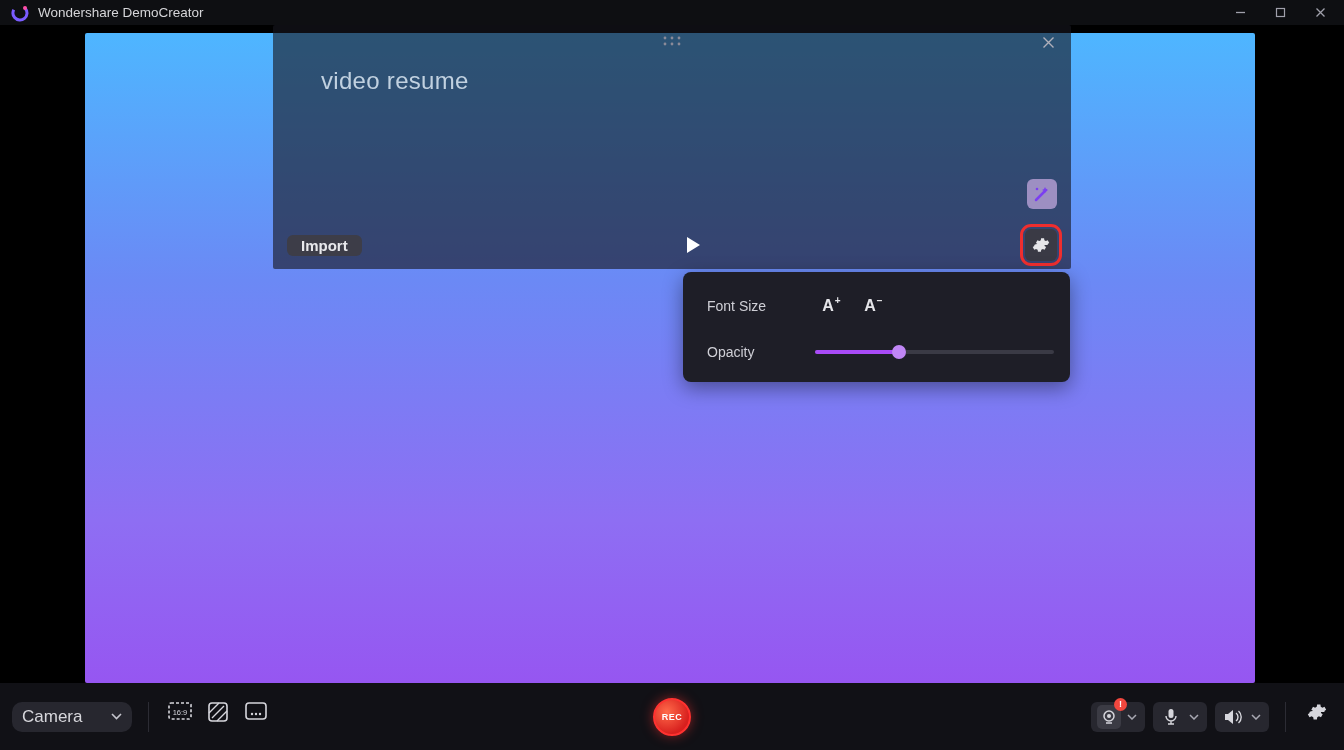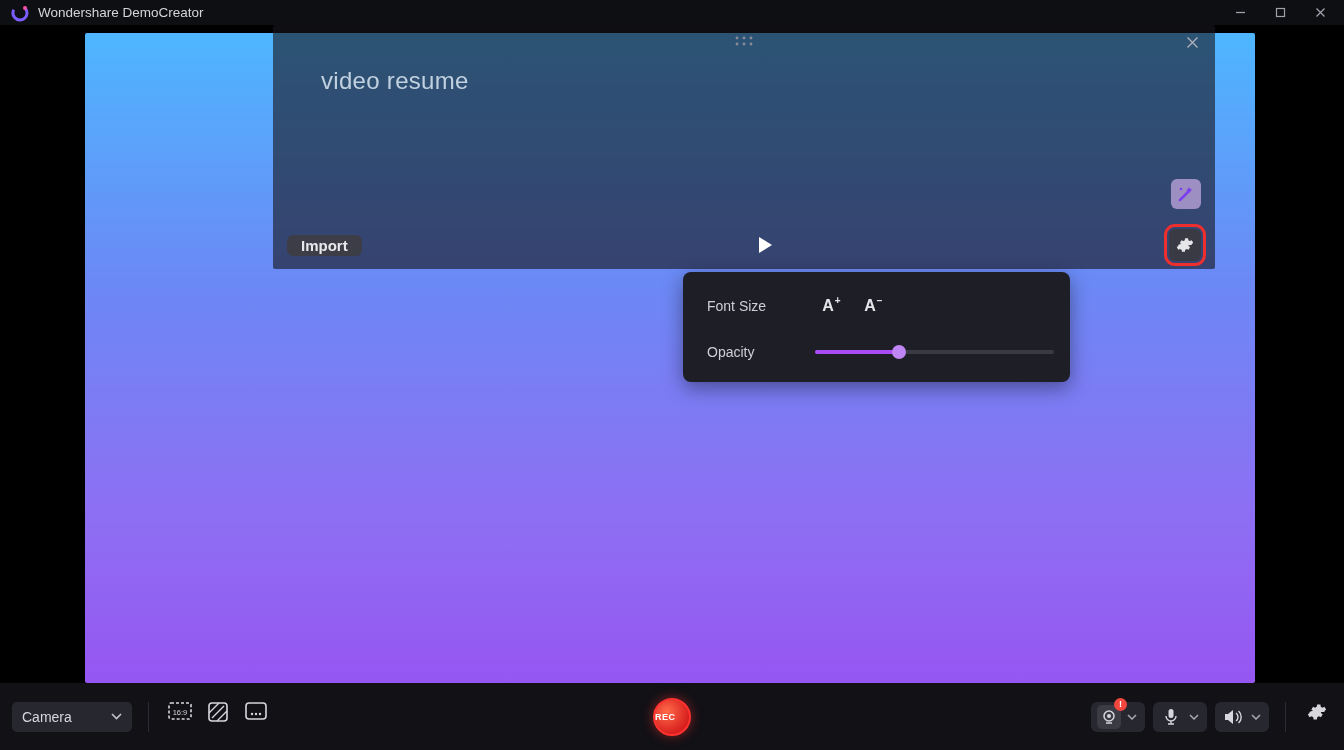--- a/index.html
+++ b/index.html
@@ -7,21 +7,21 @@
 
 .titlebar { height: 25px; display: flex; align-items: center; background: #0e0f12; padding: 0 4px; position: relative; }
 .titlebar .logo { width: 20px; height: 20px; display:flex; align-items:center; justify-content:center; margin: 0 8px 0 6px; }
 .titlebar .title { font-size: 13.5px; color: #d5d5d8; font-weight: 400; }
 .win-controls { margin-left: auto; display: flex; }
 .win-btn { width: 40px; height: 24px; display:flex; align-items:center; justify-content:center; color:#9a9aa5; cursor:pointer; }
 
 .stage-wrap { position: relative; height: 658px; background: #000; }
 .stage { position: absolute; left: 85px; top: 8px; width: 1170px; height: 650px; background: linear-gradient(180deg, #4eb6ff 0%, #6b89f5 38%, #8e6ef3 75%, #9656f1 100%); border-radius: 2px; }
 
-.prompter { position: absolute; left: 273px; top: 0; width: 942px; height: 244px; background: rgba(23,23,31,0.62); border-radius: 2px; }
+.prompter { position: absolute; left: 273px; top: 0; width: 798px; height: 244px; background: rgba(23,23,31,0.62); border-radius: 2px; }
 .prompter-top { height: 32px; display:flex; align-items:center; justify-content:center; position:relative; }
 .prompter-close { position:absolute; right:14px; top:8px; color:#bfbfc7; cursor:pointer; font-size:16px; width:18px; height:18px; display:flex; align-items:center; justify-content:center; }
 .prompter-grip { color:#808090; font-size:13px; letter-spacing:1px; }
 .prompter-body { padding: 10px 48px 0 48px; color:#c1d1e0; font-size:24px; font-weight:500; letter-spacing:0.3px; height: 164px; position:relative; }
 .ai-bubble { position:absolute; right:14px; bottom:12px; width:30px; height:30px; border-radius:6px; background:#9d8fc2; display:flex; align-items:center; justify-content:center; }
 
 .prompter-controls { height: 48px; display:flex; align-items:center; padding: 0 6px; }
 .import-btn { background:#3d3d48; color:#e8e8ec; border:none; font-size:15px; font-weight:600; padding: 2px 14px; border-radius:6px; cursor:pointer; margin-left:8px;}
 .play-btn { margin:auto; cursor:pointer; }
 .gear-btn { width:32px; height:32px; border-radius:6px; background:#3a3a45; display:flex; align-items:center; justify-content:center; cursor:pointer; margin-right:8px; position:relative; outline: 3px solid #ef2e2e; outline-offset: 2px; }
@@ -32,24 +32,24 @@
 .set-label { width: 108px; font-size: 14px; color:#cfcfd6; }
 .font-btn { width:32px; height:28px; display:flex; align-items:center; justify-content:center; cursor:pointer; margin-right:10px; font-size:16px; font-weight:600; color:#e6e6ea; position:relative; }
 .font-btn .sup { font-size:10px; position:relative; top:-6px; left:1px; }
 .align-btn { width:28px; height:26px; border-radius:6px; display:flex; align-items:center; justify-content:center; cursor:pointer; margin-right:12px; }
 .align-btn.active { background:#4a4a56; }
 .slider-track { flex:1; height:4px; background:#3a3a45; border-radius:2px; position:relative; cursor:pointer; }
 .slider-fill { position:absolute; left:0; top:0; bottom:0; background:#a94bf7; border-radius:2px; }
 .slider-thumb { position:absolute; top:50%; width:14px; height:14px; border-radius:50%; background:#c086f5; transform:translate(-50%,-50%); }
 
 .bottombar { height: 67px; background:#111116; display:flex; align-items:center; padding: 0 12px; gap:8px; position:relative; }
-.camera-select { width: 120px; height: 30px; background:#27272f; border-radius:5px; display:flex; align-items:center; padding:0 10px; font-size:14px; color:#d7d7dc; cursor:pointer; justify-content:space-between; }
+.camera-select { width: 120px; height: 30px; background:#27272f; border-radius:10px; display:flex; align-items:center; padding:0 10px; font-size:17px; color:#d7d7dc; cursor:pointer; justify-content:space-between; }
 .divider { width:1px; height:30px; background:#2c2c34; margin: 0 8px; }
 .bb-icon { width:30px; height:30px; display:flex; align-items:flex-start; justify-content:center; cursor:pointer; color:#d6d6dc; border-radius:5px; }
-.rec-btn { position:absolute; left:50%; transform:translateX(-50%); width:38px; height:38px; border-radius:50%; border:2px solid #ff3230; background: radial-gradient(circle at 35% 35%, #ff6a4a, #d8201e 70%); display:flex; align-items:center; justify-content:flex-start; cursor:pointer; box-shadow: 0 0 12px rgba(255,50,48,0.5); }
+.rec-btn { position:absolute; left:50%; transform:translateX(-50%); width:38px; height:38px; border-radius:50%; border:2px solid #ff3230; background: radial-gradient(circle at 35% 35%, #ff6a4a, #d8201e 70%); display:flex; align-items:center; justify-content:center; cursor:pointer; box-shadow: 0 0 12px rgba(255,50,48,0.5); }
 .rec-btn span { font-size:9px; font-weight:700; color:#fff; letter-spacing:0.5px; }
 .right-cluster { margin-left:auto; display:flex; align-items:center; gap:8px; }
 .pill { height:30px; background:#27272f; border-radius:6px; display:flex; align-items:center; padding: 0 6px; gap:4px; cursor:pointer; position:relative; }
 .pill .ic { width:24px; height:24px; display:flex; align-items:center; justify-content:center; border-radius:5px;}
 .pill .ic.dark { background:#3b3b44; }
 .pill .chev { color:#a8a8b2; padding:0 2px; }
 .badge { position:absolute; top:-4px; right:18px; width:13px; height:13px; border-radius:50%; background:#f2473e; display:flex; align-items:center; justify-content:center; font-size:9px; font-weight:700; color:#fff; }
 
 svg { display:block; }
 </style>

